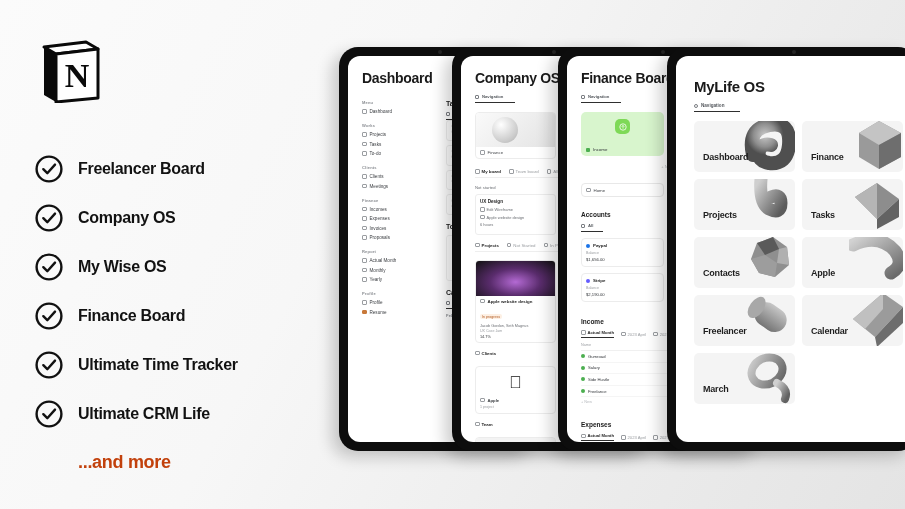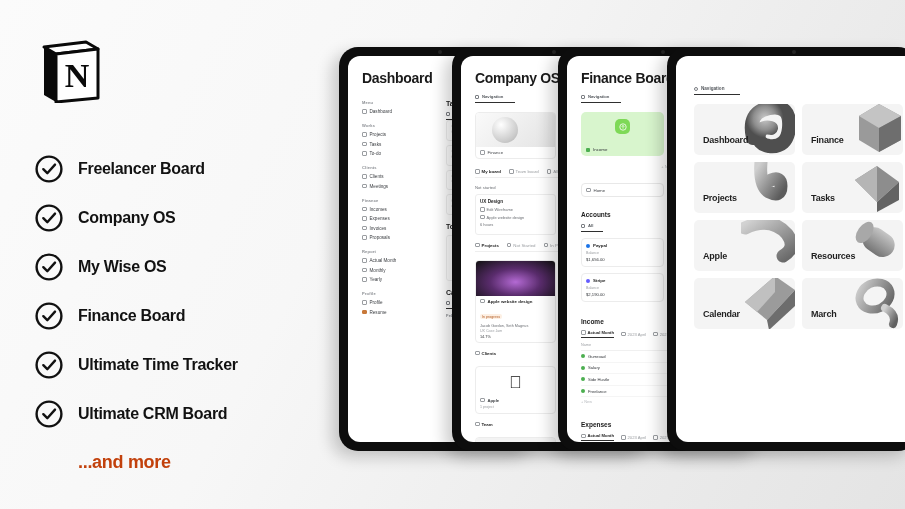--- a/index.html
+++ b/index.html
@@ -218,21 +218,21 @@
       <span class="feature-label">Ultimate Time Tracker</span>
     </div>
 
     <div class="feature-row">
       <span class="check-icon">
         <svg viewBox="0 0 30 30" width="30" height="30">
             <circle cx="15" cy="15" r="12.4" fill="none" stroke="#111" stroke-width="2.4"></circle>
             <path d="M9.3 15.2 L13.3 19.2 L21 10.6" fill="none" stroke="#111" stroke-width="2.4" stroke-linecap="round" stroke-linejoin="round"></path>
           </svg>
       </span>
-      <span class="feature-label">Ultimate CRM Board</span>
+      <span class="feature-label">Ultimate CRM Life</span>
     </div>
 
     <div class="feature-row no-check">
       <span class="check-icon"></span>
       <span class="feature-label">...and more</span>
     </div>
 
   </div>
 </div>
 
@@ -690,20 +690,21 @@
         </div>
 
       </div>
     </div>
   </div>
 
   <div class="tablet" id="tablet-mylife">
     <div class="tablet-notch"></div>
     <div class="screen" style="border-radius:12px;">
       <div class="screen-inner" style="padding:22px 14px 0 18px;">
+        <div class="scr-title">MyLife OS</div>
         <div class="nav-tab" style="width:46px;font-size:4.6px;">
           <span class="nav-dot" style="border-radius:50%;"></span>
           <span>Navigation</span>
         </div>
 
         <div class="life-grid">
 
           <div class="life-card">
             <span class="shape">
               <svg viewBox="0 0 58 58" width="58" height="58">
@@ -750,20 +751,31 @@
             <span class="shape">
               <svg viewBox="0 0 58 58" width="58" height="58">
                   <polygon points="6,24 28,10 50,26 28,46" fill="#8d8d8d"></polygon>
                   <polygon points="6,24 28,10 28,46" fill="#b5b5b5"></polygon>
                   <polygon points="28,46 50,26 50,44 28,56" fill="#636363"></polygon>
                 </svg>
             </span>
             <span class="lbl">Tasks</span>
           </div>
 
+          <div class="life-card">
+            <span class="shape">
+              <svg viewBox="0 0 58 58" width="58" height="58">
+                  <polygon points="16,12 32,6 46,16 48,34 34,46 18,42 10,28" fill="#8f8f8f"></polygon>
+                  <polygon points="16,12 32,6 38,18 24,24" fill="#5a5a5a"></polygon>
+                  <polygon points="38,18 46,16 48,34 36,32" fill="#b0b0b0"></polygon>
+                  <polygon points="24,24 36,32 34,46 18,42 10,28" fill="#9d9d9d"></polygon>
+                </svg>
+            </span>
+            <span class="lbl">Contacts</span>
+          </div>
 
           <div class="life-card">
             <span class="shape">
               <svg viewBox="0 0 58 58" width="58" height="58">
                   <defs>
                     <linearGradient id="g3" x1="0" y1="0" x2="1" y2="1">
                       <stop offset="0%" stop-color="#d2d2d2"></stop>
                       <stop offset="100%" stop-color="#6a6a6a"></stop>
                     </linearGradient>
                   </defs>
@@ -781,21 +793,21 @@
                       <stop offset="0%" stop-color="#c6c6c6"></stop>
                       <stop offset="100%" stop-color="#757575"></stop>
                     </linearGradient>
                   </defs>
                   <g transform="rotate(35 29 29)">
                     <rect x="12" y="16" width="34" height="24" rx="12" fill="url(#g4)"></rect>
                     <ellipse cx="12" cy="28" rx="7" ry="12" fill="#a8a8a8"></ellipse>
                   </g>
                 </svg>
             </span>
-            <span class="lbl">Resources</span>
+            <span class="lbl">Freelancer</span>
           </div>
 
           <div class="life-card">
             <span class="shape">
               <svg viewBox="0 0 58 58" width="58" height="58">
                   <polygon points="4,30 34,4 54,18 26,48" fill="#9b9b9b"></polygon>
                   <polygon points="4,30 34,4 34,20 16,40" fill="#c0c0c0"></polygon>
                   <polygon points="26,48 54,18 54,34 28,58" fill="#6d6d6d"></polygon>
                 </svg>
             </span>

